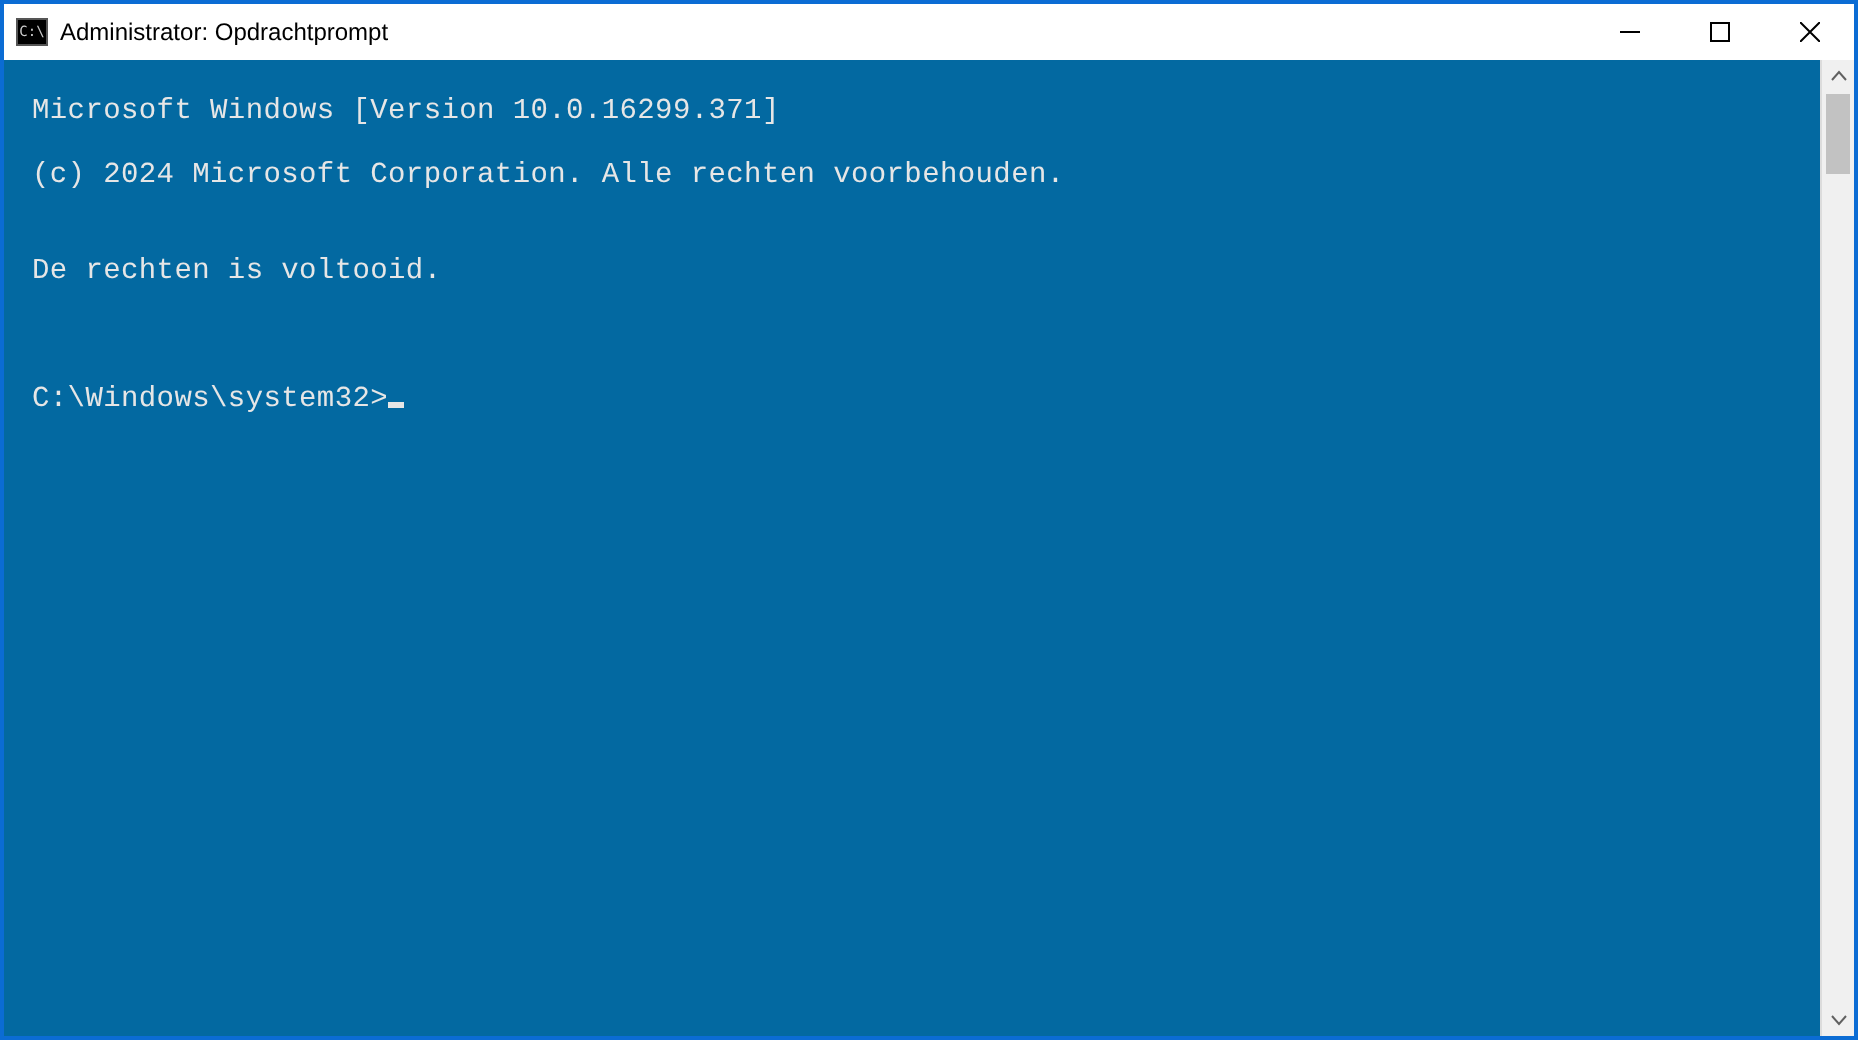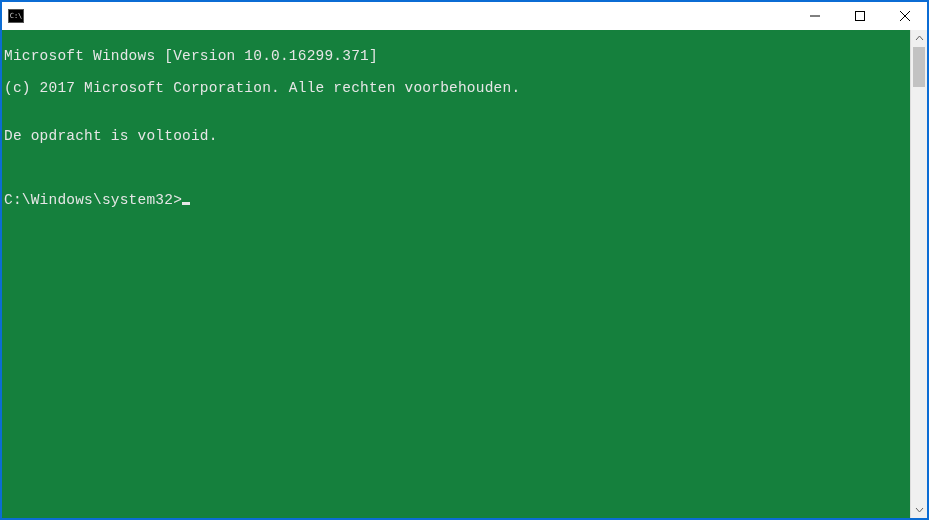--- a/index.html
+++ b/index.html
@@ -33,26 +33,26 @@
     display: flex; align-items: center; justify-content: center;
     background: transparent; border: none;
     font-family: inherit;
   }
   .tbtn svg { display: block; }
   .client {
     flex: 1; display: flex; min-height: 0;
     background: #ffffff;
   }
   .terminal {
-    flex: 1; background: #15803d;
+    flex: 1; background: #0369a1;
     color: #e6e6e6;
     font-family: Consolas, "Courier New", monospace;
     font-size: 14.5px;
     line-height: 16px;
-    padding: 2px 0 0 0;
+    padding: 2px 0 0 12px;
     white-space: pre;
     overflow: hidden;
     letter-spacing: 0.2px;
   }
   .line { display: block; padding-left: 2px; }
   .cursor {
     display: inline-block;
     width: 8px; height: 3px;
     background: #e6e6e6;
     vertical-align: -1px;
@@ -77,20 +77,21 @@
 </head>
 <body>
 
 <div class="window">
 
   <div class="titlebar">
     <div class="titlebar-left">
       <span class="app-icon">
         <span class="app-icon-inner">C:\</span>
       </span>
+      <span class="title-text">Administrator: Opdrachtprompt</span>
     </div>
     <div class="titlebar-buttons">
       <button class="tbtn" aria-label="minimize">
         <svg width="10" height="10" viewBox="0 0 10 10">
             <path d="M0 5 H10" stroke="#000" stroke-width="1"></path>
           </svg>
       </button>
       <button class="tbtn" aria-label="maximize">
         <svg width="10" height="10" viewBox="0 0 10 10">
             <rect x="0.5" y="0.5" width="9" height="9" fill="none" stroke="#000" stroke-width="1"></rect>
@@ -100,23 +101,23 @@
         <svg width="10" height="10" viewBox="0 0 10 10">
             <path d="M0 0 L10 10 M10 0 L0 10" stroke="#000" stroke-width="1"></path>
           </svg>
       </button>
     </div>
   </div>
 
   <div class="client">
     <div class="terminal">
 <span class="line">Microsoft Windows [Version 10.0.16299.371]</span>
-<span class="line">(c) 2017 Microsoft Corporation. Alle rechten voorbehouden.</span>
+<span class="line">(c) 2024 Microsoft Corporation. Alle rechten voorbehouden.</span>
 <span class="line"></span>
-<span class="line">De opdracht is voltooid.</span>
+<span class="line">De rechten is voltooid.</span>
 <span class="line"></span>
 <span class="line"></span>
 <span class="line"><span>C:\Windows\system32&gt;</span><span class="cursor"></span></span>
     </div>
 
     <div class="scrollbar">
       <div class="sb-btn">
         <svg width="9" height="9" viewBox="0 0 9 9">
             <path d="M1 6 L4.5 2 L8 6" fill="none" stroke="#606060" stroke-width="1"></path>
           </svg>

